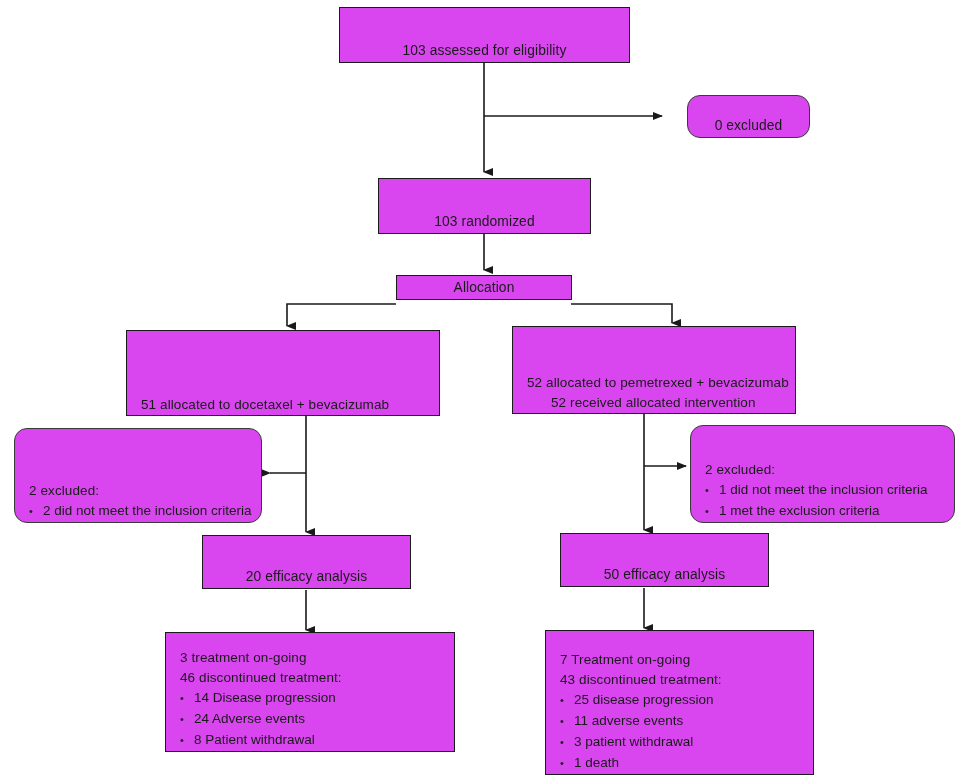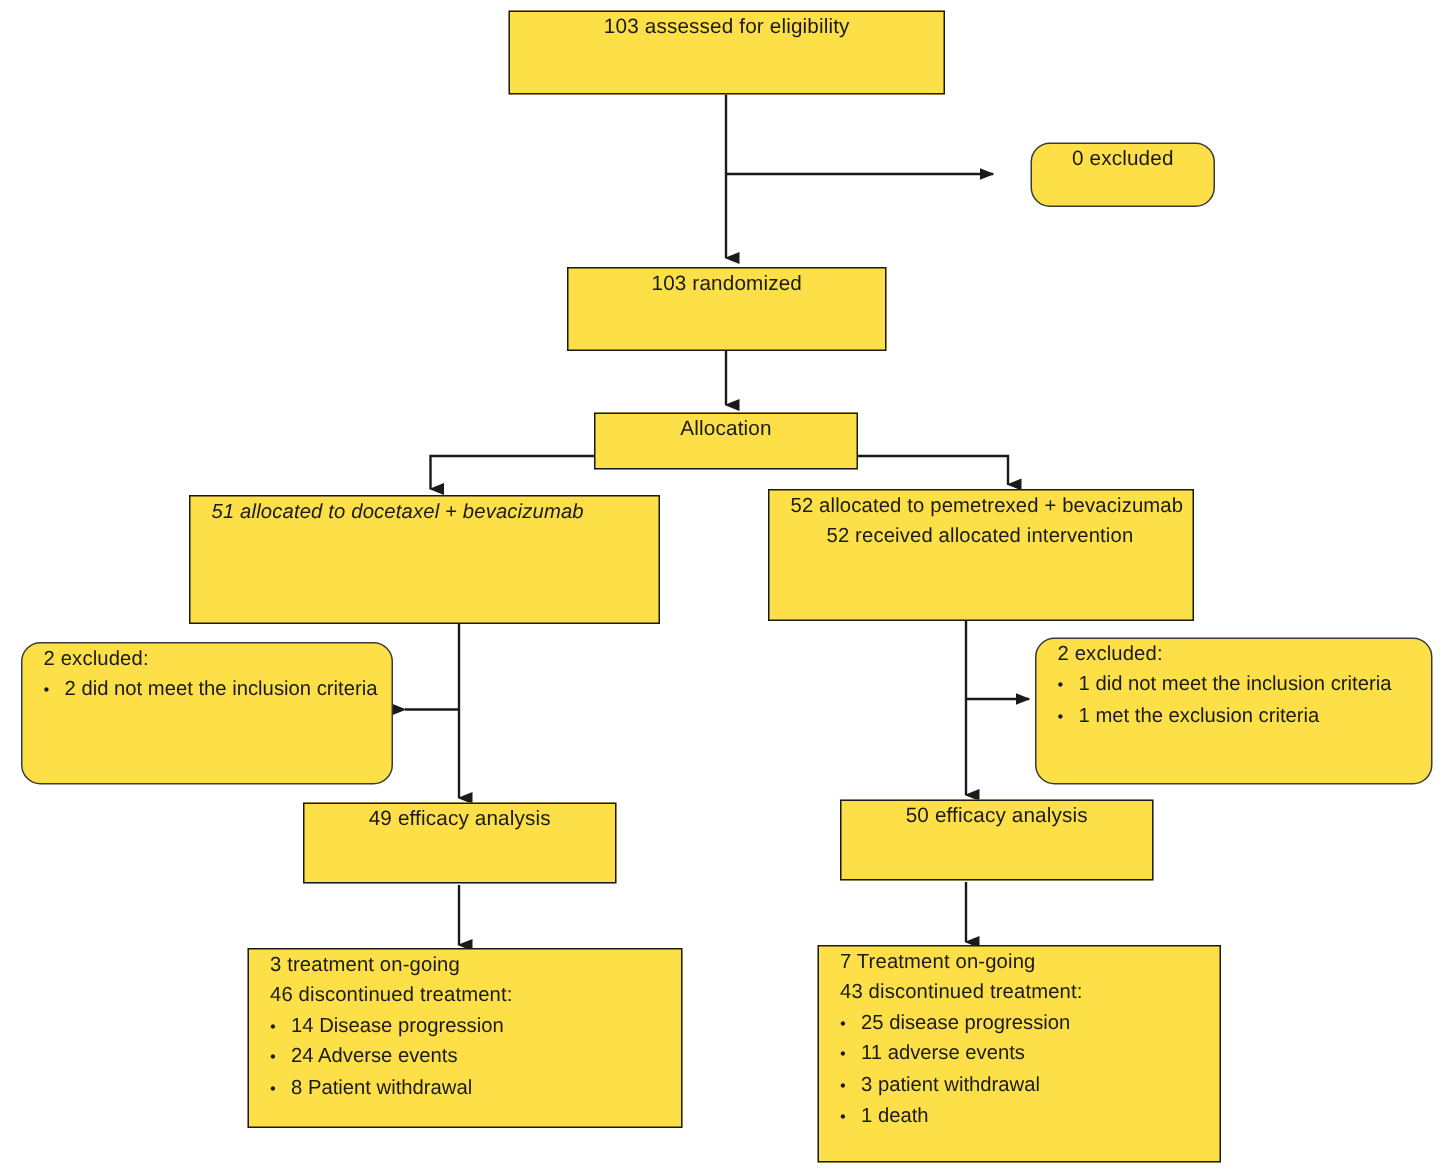--- a/index.html
+++ b/index.html
@@ -23,24 +23,24 @@
     left: 0;
     top: 0;
     width: 968px;
     height: 779px;
     pointer-events: none;
   }
   .node {
     position: absolute;
     box-sizing: border-box;
     border: 1.6px solid #1a1a1a;
-    background: #fde047;
+    background: #d946ef;
     display: flex;
     flex-direction: column;
-    justify-content: flex-start;
+    justify-content: flex-end;
   }
   .node.rounded {
     border-radius: 13px;
     border-color: #3a3a3a;
   }
   .node.centered {
     align-items: center;
     text-align: center;
   }
   .line {
@@ -138,25 +138,25 @@
   </div>
 
   <div class="node rounded centered" style="left:672px; top:95px; width:123px; height:43px;margin-left:15px;">
     <div class="line">0 excluded</div>
   </div>
 
   <div class="node centered" style="left:378px; top:178px; width:213px; height:56px;">
     <div class="line">103 randomized</div>
   </div>
 
-  <div class="node centered" style="left:396px; top:275px; width:176px; height:38px;">
+  <div class="node centered" style="left:396px; top:275px; width:176px; height:25px;">
     <div class="line">Allocation</div>
   </div>
 
-  <div class="node stack" style="left:126px; top:330px; width:314px; height:86px;font-style:italic;">
+  <div class="node stack" style="left:126px; top:330px; width:314px; height:86px;">
     <div class="line pad">51 allocated to docetaxel + bevacizumab</div>
   </div>
 
   <div class="node stack" style="left:512px; top:326px; width:284px; height:88px;">
     <div class="line pad">52 allocated to pemetrexed + bevacizumab</div>
     <div class="line pad indent">52 received allocated intervention</div>
   </div>
 
   <div class="node rounded stack" style="left:14px; top:428px; width:248px; height:95px;">
     <div class="line pad">2 excluded:</div>
@@ -172,21 +172,21 @@
       <span class="dot">•</span>
       <span>1 did not meet the inclusion criteria</span>
     </div>
     <div class="bullet">
       <span class="dot">•</span>
       <span>1 met the exclusion criteria</span>
     </div>
   </div>
 
   <div class="node centered" style="left:202px; top:535px; width:209px; height:54px;">
-    <div class="line">49 efficacy analysis</div>
+    <div class="line">20 efficacy analysis</div>
   </div>
 
   <div class="node centered" style="left:560px; top:533px; width:209px; height:54px;">
     <div class="line">50 efficacy analysis</div>
   </div>
 
   <div class="node stack" style="left:126px; top:632px; width:290px; height:120px;margin-left:39px;">
     <div class="line pad">3 treatment on-going</div>
     <div class="line pad">46 discontinued treatment:</div>
     <div class="bullet">

